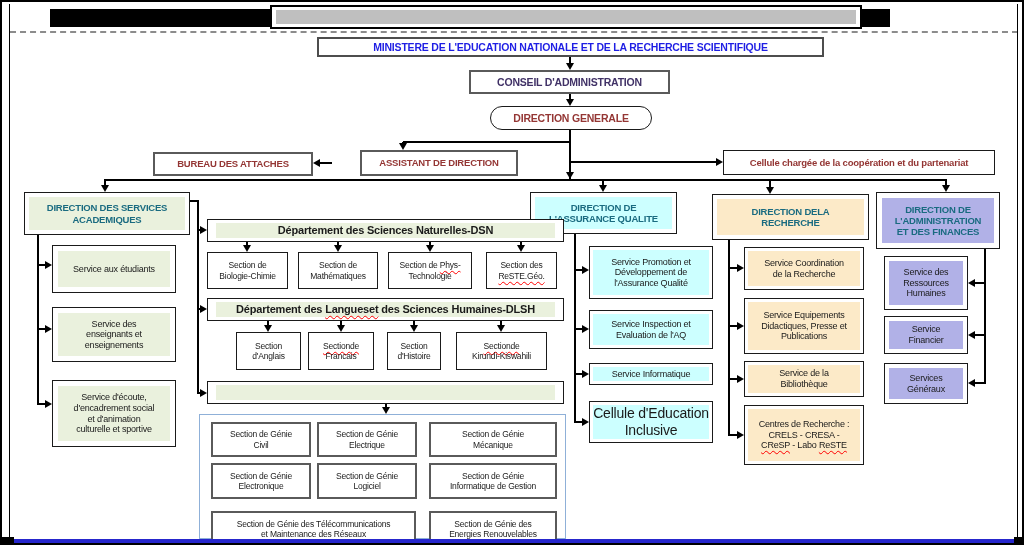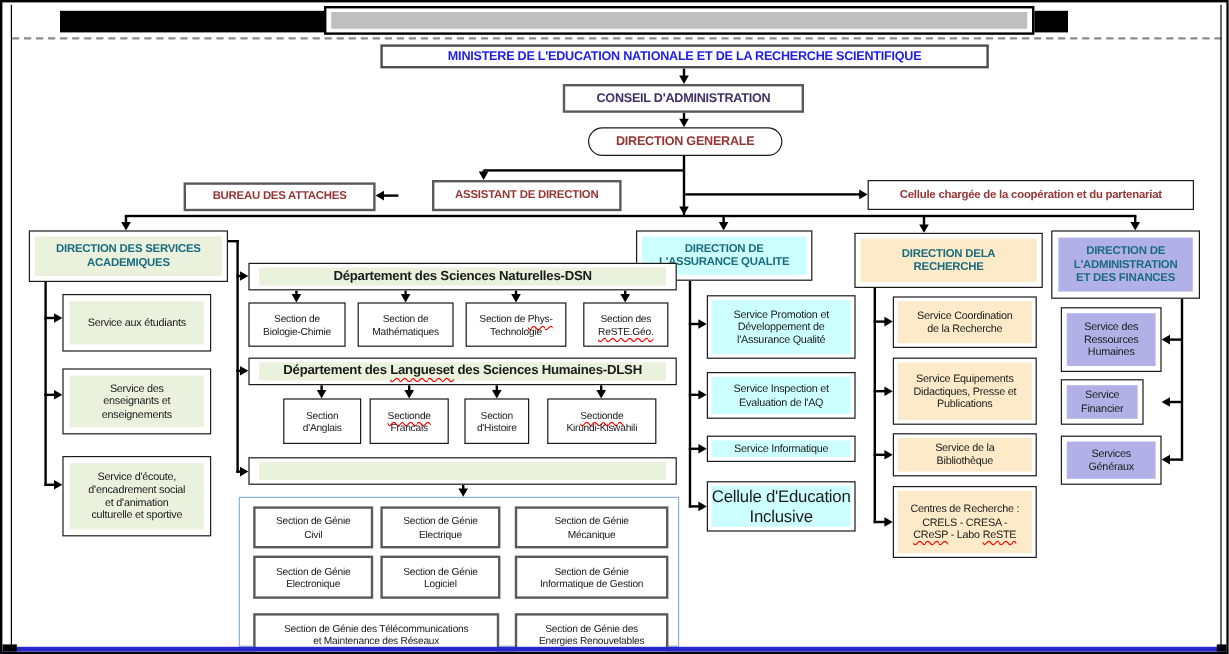--- a/index.html
+++ b/index.html
@@ -182,21 +182,21 @@
         <div class="txt" style="font-size: 9px;">Service de la<br>Bibliothèque</div>
       </div>
       <div class="node" style="left: 742px; top: 403px; width: 120px; height: 60px;">
         <div class="fill" style="inset: 3px; background: rgb(252, 234, 200);"></div>
         <div class="txt" style="font-size: 9px;">Centres de Recherche :<br>CRELS - CRESA -<br><span class="sp">CReSP</span> - Labo <span class="sp">ReSTE</span></div>
       </div>
       <div class="node" style="left: 882px; top: 254px; width: 84px; height: 54px;">
         <div class="fill" style="inset: 4px; background: rgb(177, 177, 231);"></div>
         <div class="txt" style="font-size: 9px;">Service des<br>Ressources<br>Humaines</div>
       </div>
-      <div class="node" style="left: 882px; top: 314px; width: 69px; height: 38px;">
+      <div class="node" style="left: 882px; top: 314px; width: 84px; height: 38px;">
         <div class="fill" style="inset: 4px; background: rgb(177, 177, 231);"></div>
         <div class="txt" style="font-size: 9px;">Service<br>Financier</div>
       </div>
       <div class="node" style="left: 882px; top: 361px; width: 84px; height: 41px;">
         <div class="fill" style="inset: 4px; background: rgb(177, 177, 231);"></div>
         <div class="txt" style="font-size: 9px;">Services<br>Généraux</div>
       </div>
     </div>
   <div id="connectors">
       <div class="ln" style="left: 567px; top: 55px; width: 2px; height: 8px;"></div>

